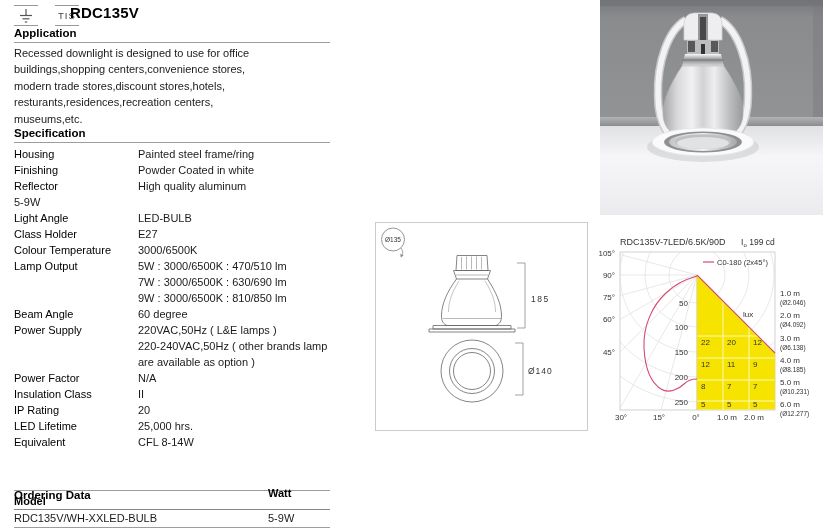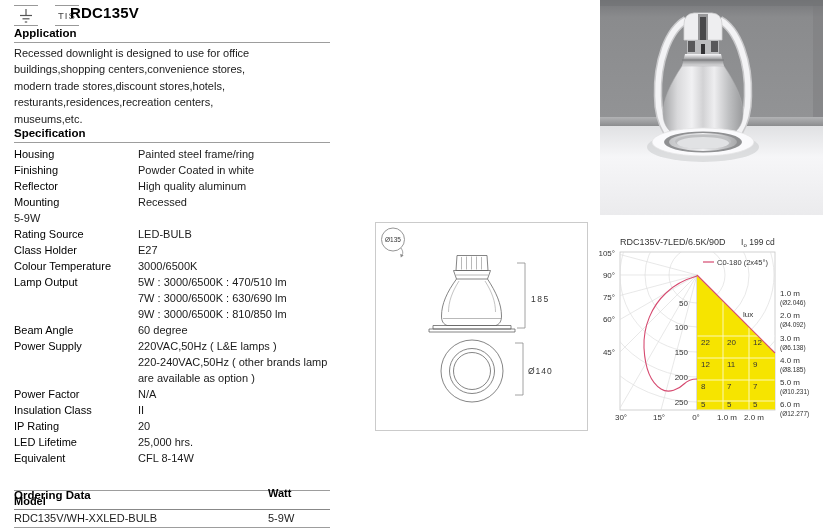--- a/index.html
+++ b/index.html
@@ -68,32 +68,26 @@
           <div>Powder Coated in white</div>
         </div>
       </div>
     <div class="spec-row">
         <div class="spec-label">Reflector</div>
         <div class="spec-vals">
           <div>High quality aluminum</div>
         </div>
       </div>
     <div class="spec-row">
-        <div class="spec-label">Mounting</div>
-        <div class="spec-vals">
-          <div>Recessed</div>
-        </div>
-      </div>
-    <div class="spec-row">
         <div class="spec-vals">
           <div>5-9W</div>
         </div>
       </div>
     <div class="spec-row">
-        <div class="spec-label">Rating Source</div>
+        <div class="spec-label">Light Angle</div>
         <div class="spec-vals">
           <div>LED-BULB</div>
         </div>
       </div>
     <div class="spec-row">
         <div class="spec-label">Class Holder</div>
         <div class="spec-vals">
           <div>E27</div>
         </div>
       </div>

